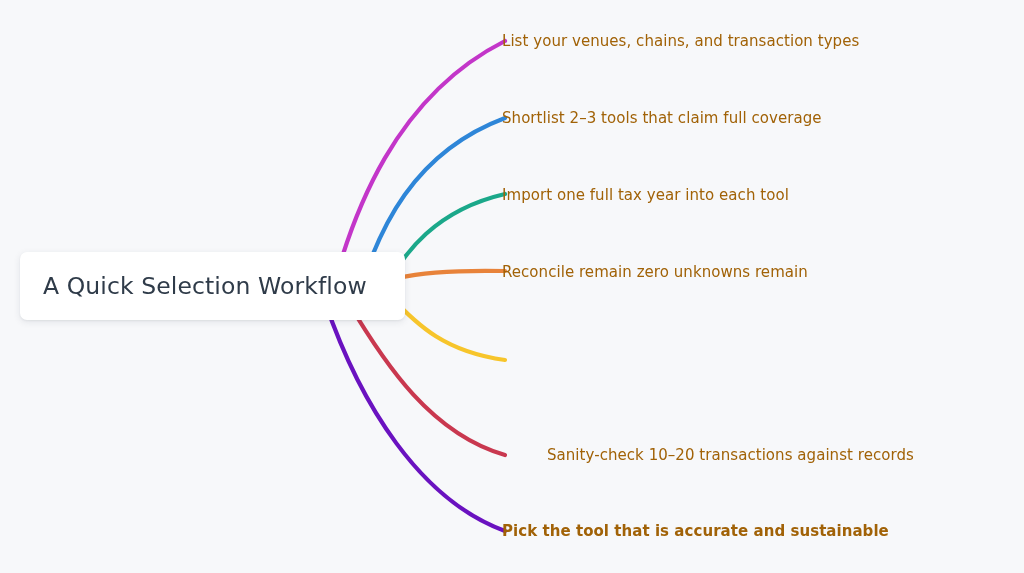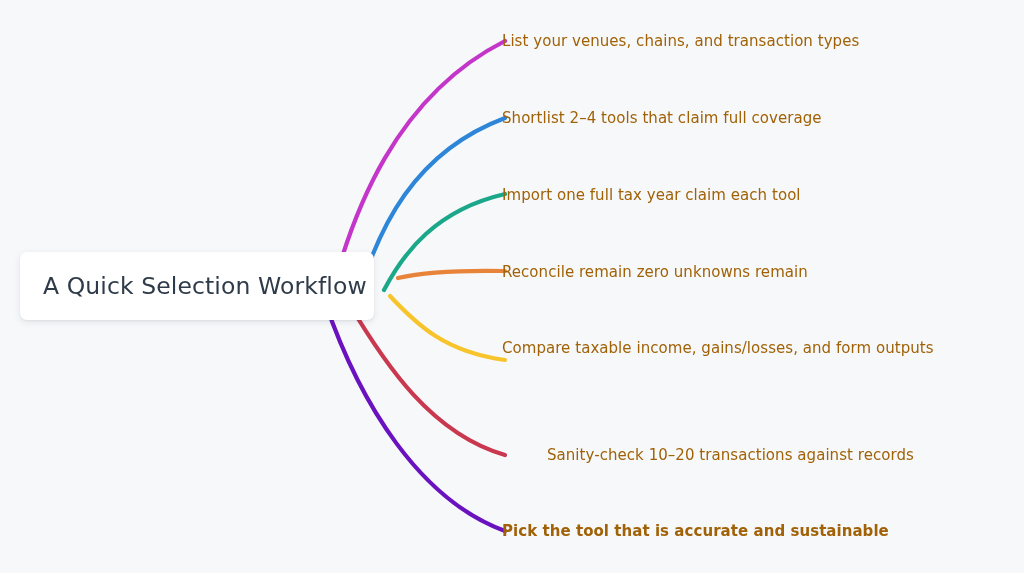--- a/index.html
+++ b/index.html
@@ -28,21 +28,21 @@
   }
   .branch-curve {
     fill: none;
     stroke-width: 4.2;
     stroke-linecap: round;
   }
   #root-node {
     position: absolute;
     left: 20px;
     top: 252px;
-    width: 354px;
+    width: 385px;
     height: 68px;
     background: #ffffff;
     border-radius: 7px;
     box-shadow: 0 2px 7px rgba(40, 50, 70, 0.10), 0 1px 2px rgba(40, 50, 70, 0.06);
     display: flex;
     align-items: center;
     z-index: 5;
   }
   #root-label {
     padding-left: 23px;
@@ -83,20 +83,19 @@
     <path class="branch-curve" d="M 390,296 C 418,326 446,352 505,360" stroke="#f7c52b"></path>
     <path class="branch-curve" d="M 348,302 C 386,366 432,434 505,455" stroke="#c9384f"></path>
     <path class="branch-curve" d="M 325,302 C 360,404 420,500 505,531" stroke="#6a12c0"></path>
   </svg>
 
   <div id="root-node">
     <span id="root-label">A Quick Selection Workflow</span>
   </div>
 
   <div class="branch-label bl-0">List your venues, chains, and transaction types</div>
-  <div class="branch-label bl-1">Shortlist 2–4 tools that claim full coverage</div>
-  <div class="branch-label bl-2">Import one full tax year claim each tool</div>
+  <div class="branch-label bl-1">Shortlist 2–3 tools that claim full coverage</div>
+  <div class="branch-label bl-2">Import one full tax year into each tool</div>
   <div class="branch-label bl-3">Reconcile remain zero unknowns remain</div>
-  <div class="branch-label bl-4">Compare taxable income, gains/losses, and form outputs</div>
   <div class="branch-label bl-5">Sanity-check 10–20 transactions against records</div>
   <div class="branch-label bl-6">Pick the tool that is accurate and sustainable</div>
 
 </div>
 
 </body></html>

